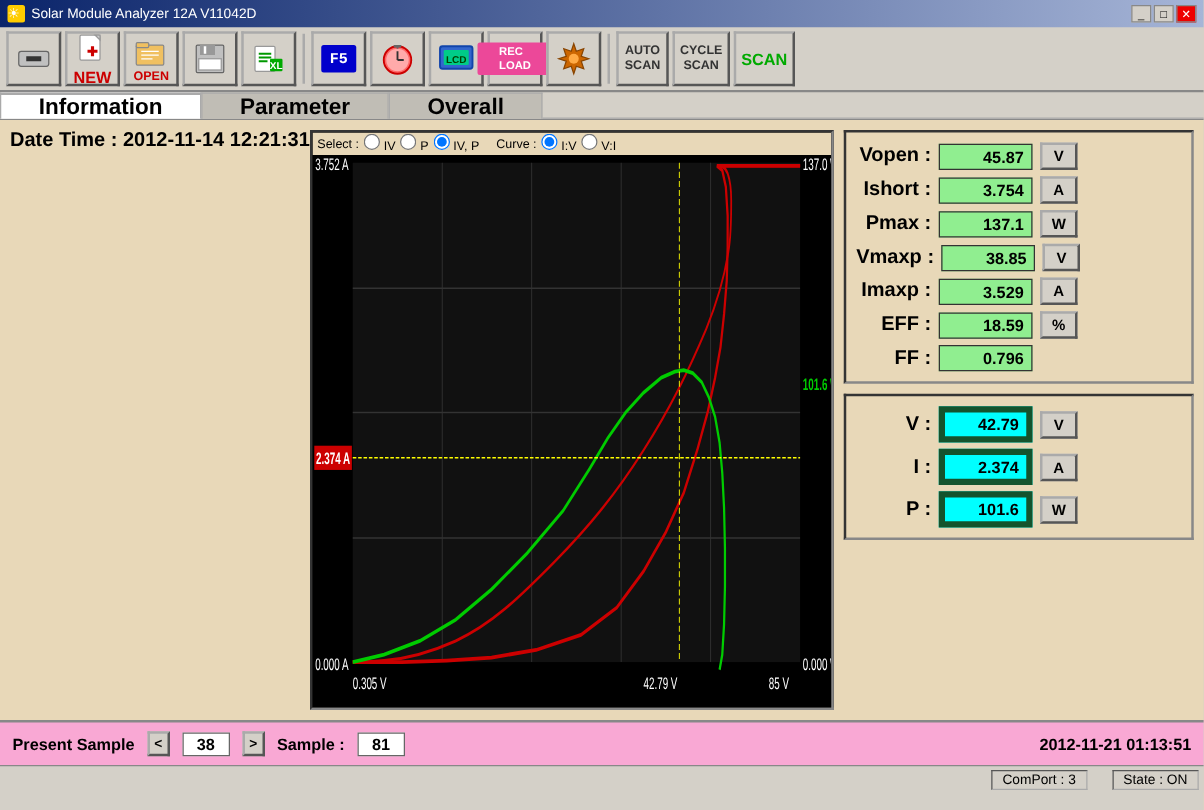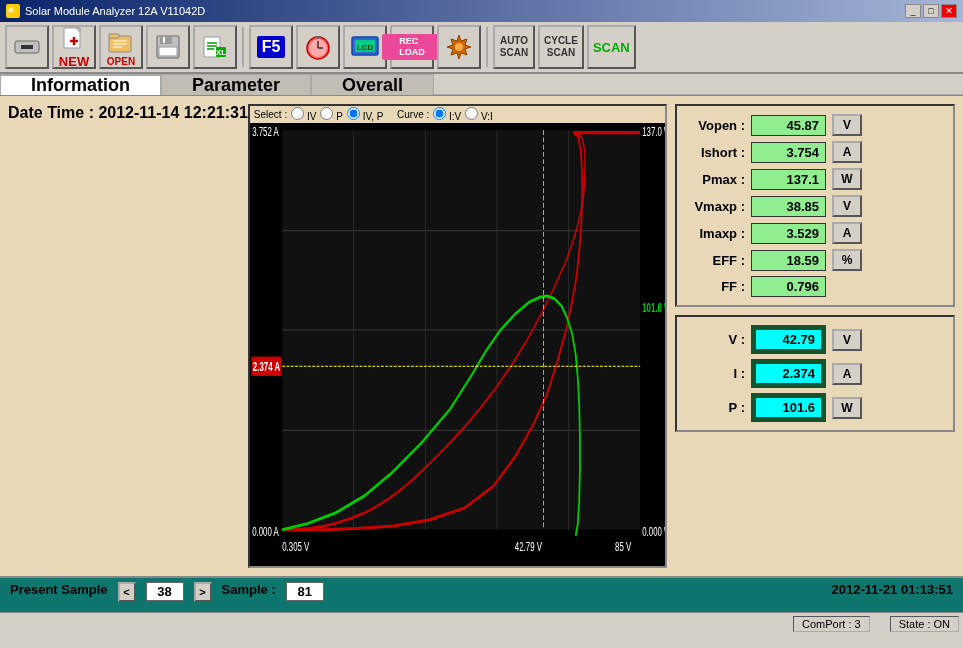--- a/index.html
+++ b/index.html
@@ -75,21 +75,21 @@
     }
     .tb-new { color: #cc0000; font-size: 13px; font-weight: bold; }
     .tb-icon-box {
       width: 32px; height: 28px;
       display: flex; align-items: center; justify-content: center;
     }
     
     .btn-autoscan { background: #d4d0c8; }
     .btn-cyclescan { background: #d4d0c8; }
     .btn-scan { color: #00aa00; font-size: 13px; font-weight: bold; }
-    .btn-f5 { background: #0000cc; color: white; font-size: 16px; font-weight: bold; border-radius: 2px; width: 28px; height: 22px; display:flex; align-items:center; justify-content:center; }
+    .btn-f5 { background: #0000cc; color: white; font-size: 12px; font-weight: bold; border-radius: 2px; width: 28px; height: 22px; display:flex; align-items:center; justify-content:center;font-family:Liberation Mono, monospace; }
 
     
     #tab-bar {
       display: flex;
       background: #d4d0c8;
       border-bottom: 1px solid #888;
       height: 22px;
     }
     .tab {
       display: flex; align-items: center; justify-content: center;
@@ -174,21 +174,21 @@
     }
     .meas-row {
       display: flex;
       align-items: center;
       gap: 6px;
     }
     .meas-label {
       min-width: 60px;
       text-align: right;
       font-weight: bold;
-      font-size: 13px;
+      font-size: 16px;
     }
     .meas-value {
       background: #90ee90;
       border: 1px solid #333;
       min-width: 75px;
       text-align: right;
       padding: 2px 6px;
       font-size: 13px;
       font-weight: bold;
     }
@@ -206,24 +206,24 @@
       border: 2px outset #aaa;
       min-width: 30px;
       text-align: center;
       padding: 2px 4px;
       font-size: 12px;
       font-weight: bold;
     }
 
     
     #bottom-bar {
-      background: #0f766e;
+      background: #f9a8d4;
       border-top: 2px solid #888;
       display: flex;
-      align-items: flex-start;
+      align-items: center;
       padding: 4px 10px;
       gap: 10px;
       height: 36px;
     }
     .sample-label { font-size: 13px; font-weight: bold; }
     .sample-nav-btn {
       background: #d4d0c8;
       border: 2px outset #aaa;
       width: 18px; height: 20px;
       cursor: pointer;

